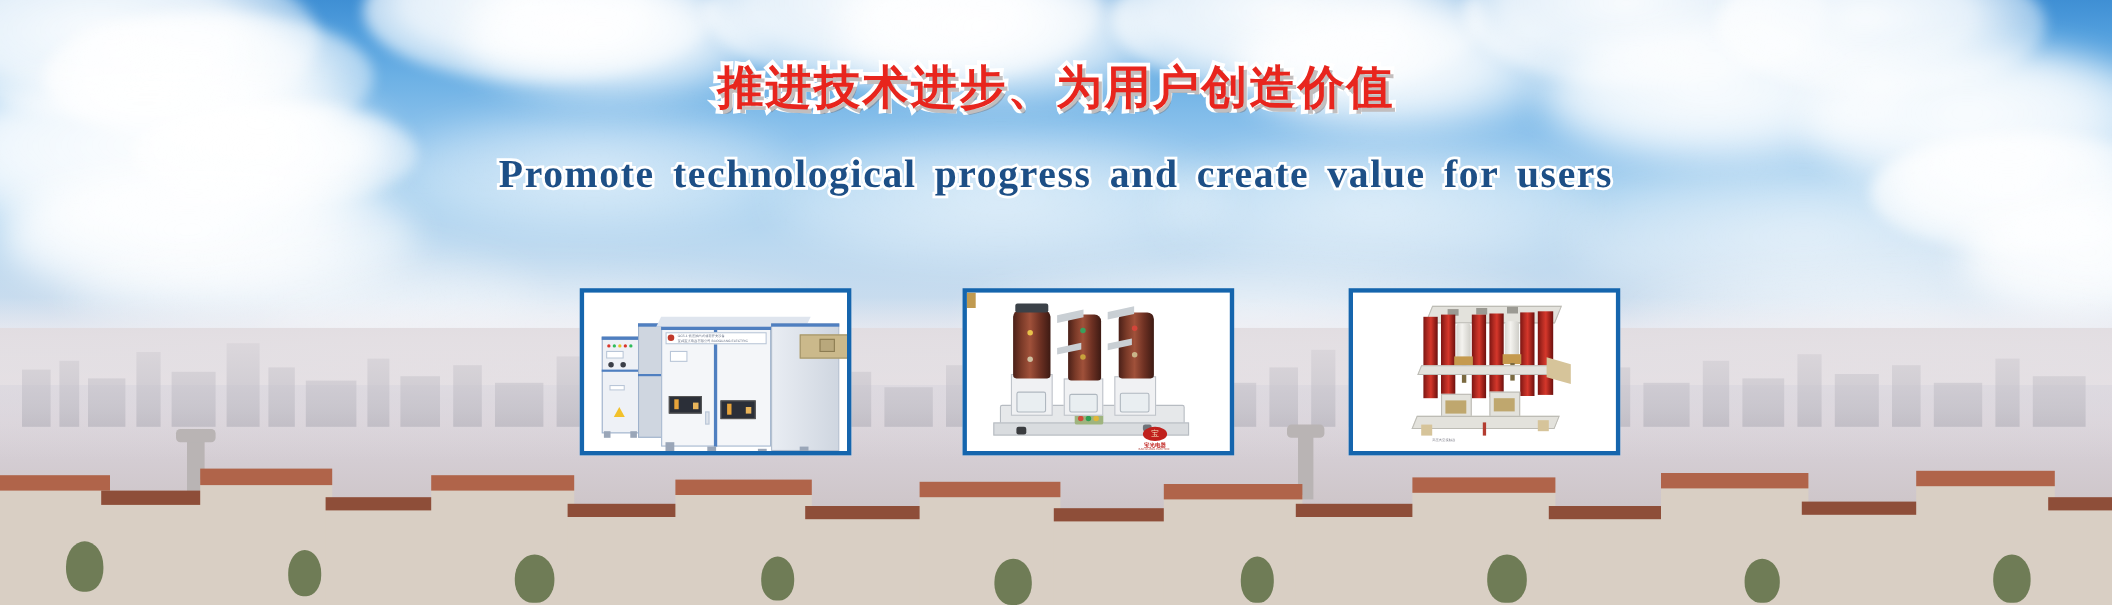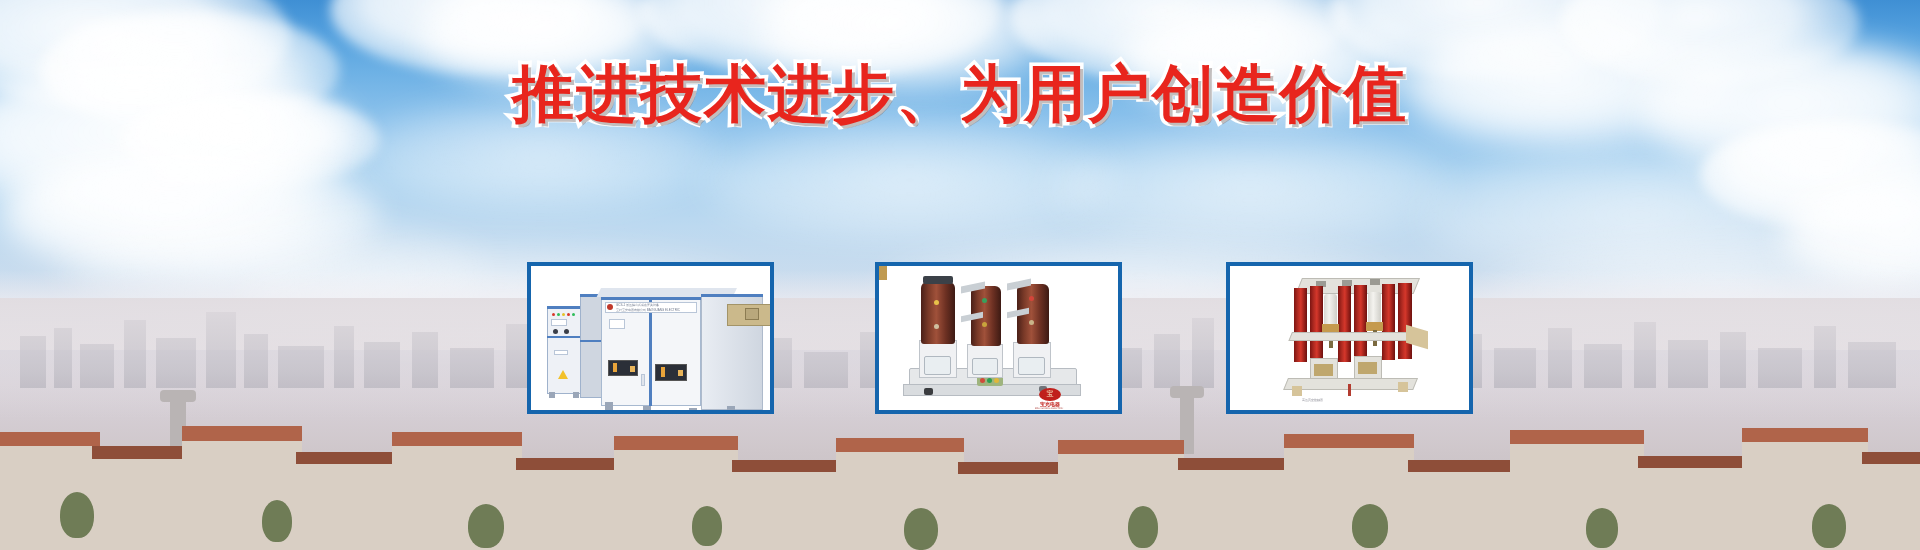--- a/index.html
+++ b/index.html
@@ -75,21 +75,21 @@
   .roofd { position:absolute; background:#8e4e39; }
   .tree  { position:absolute; background:#6f7c56; border-radius:50% 50% 45% 45%; }
   .tower { position:absolute; background:#b9b4b4; }
 
   
   .headline {
     position:absolute; left:0; top:52px; width:1920px;
     text-align:center;
     font-family:"DejaVu Sans", sans-serif;
     font-weight:bold;
-    font-size:62px;
+    font-size:42px;
     letter-spacing:2px;
     color:#e8251d;
     -webkit-text-stroke:7px #ffffff;
     paint-order:stroke fill;
     text-shadow:3px 3px 0 rgba(120,110,110,.45);
     white-space:nowrap;
   }
   .subtitle {
     position:absolute; left:0; top:137px; width:1920px;
     text-align:center;
@@ -298,20 +298,21 @@
       <div class="tree" style="left:904px;  top:128px; width:34px; height:42px;"></div>
       <div class="tree" style="left:1128px; top:126px; width:30px; height:42px;"></div>
       <div class="tree" style="left:1352px; top:124px; width:36px; height:44px;"></div>
       <div class="tree" style="left:1586px; top:128px; width:32px; height:40px;"></div>
       <div class="tree" style="left:1812px; top:124px; width:34px; height:44px;"></div>
     </div>
   </div>
 
   <div class="headline">推进技术进步、为用户创造价值</div>
 
+  <div class="subtitle">Promote technological progress and create value for users</div>
 
   <div class="panel" id="panel-1">
     <div class="inner">
 
       <div class="sw-side" style="left:16px; top:40px; width:34px; height:88px;"></div>
       <div class="sw-stripe" style="left:16px; top:40px; width:34px; height:3px;"></div>
       <div class="sw-stripe" style="left:16px; top:70px; width:34px; height:2px;"></div>
       <div class="sw-led" style="left:21px; top:47px; background:#d9372b;"></div>
       <div class="sw-led" style="left:26px; top:47px; background:#2fbd5a;"></div>
       <div class="sw-led" style="left:31px; top:47px; background:#e3c329;"></div>

